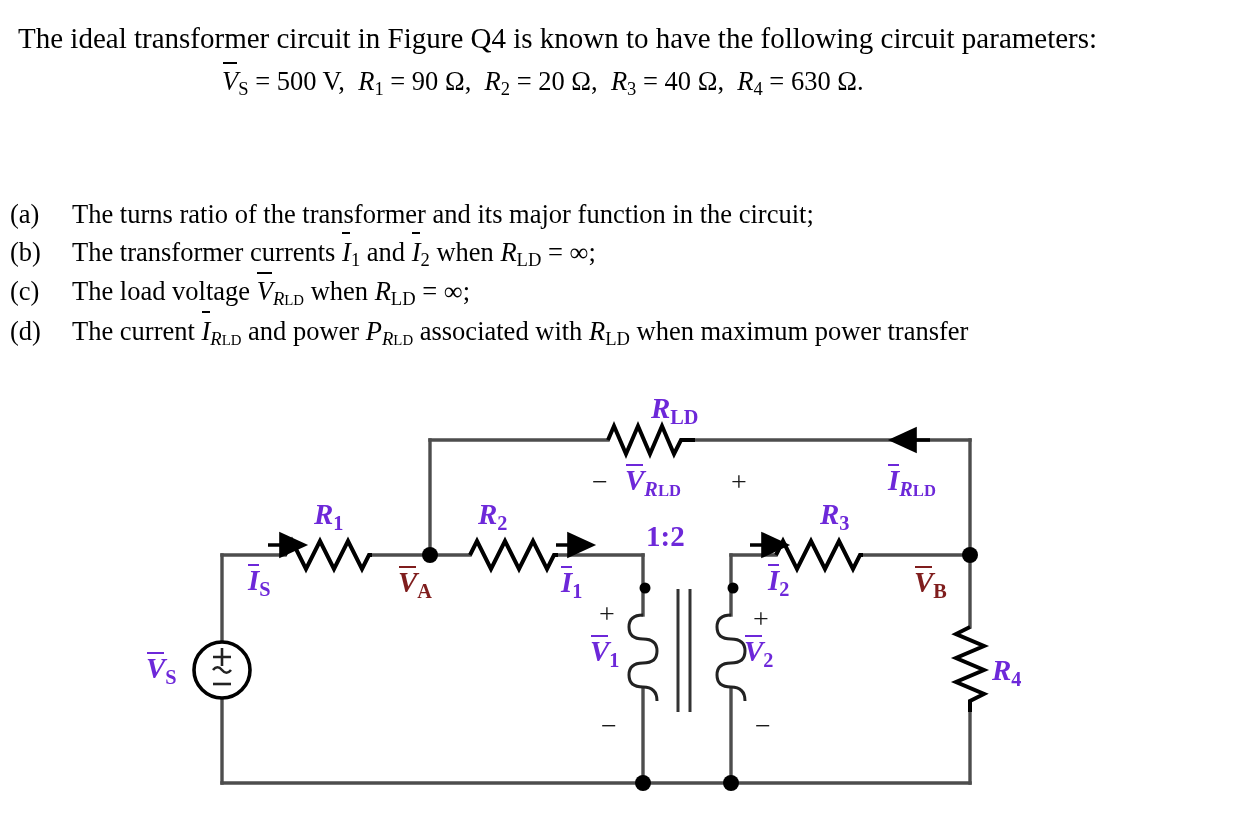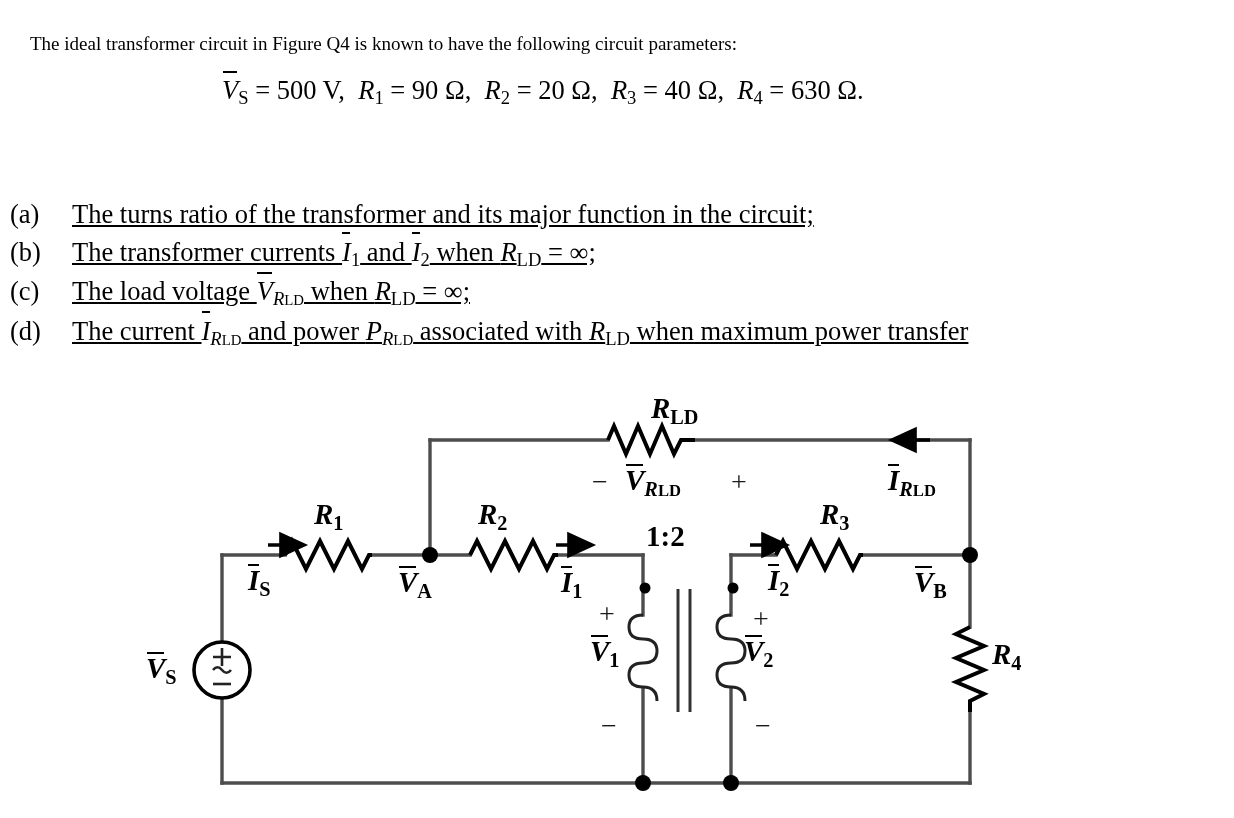--- a/index.html
+++ b/index.html
@@ -22,25 +22,25 @@
   }
 
   
   .prose {
     position: absolute;
     left: 14px;
     top: 16px;
     width: 1200px;
   }
   .para {
-    font-size: 19px;
+    font-size: 29px;
     line-height: 1.30;
     text-align: justify;
     text-justify: inter-word;
-    margin: 16px;
+    margin: 4px;
   }
   .eqline {
     font-size: 26.5px;
     line-height: 1.30;
     margin: 6px 0 2px 0;
     padding-left: 208px;
     white-space: nowrap;
   }
   .determine {
     font-size: 26.5px;
@@ -59,21 +59,20 @@
     font-size: 26.5px;
     line-height: 1.42;
     margin: 0;
   }
   .item .marker {
     width: 62px;
     flex: 0 0 62px;
   }
   .item .body {
     flex: 1 1 auto;
-    text-decoration: underline;
   }
   .item .cont {
     display: block;
     padding-left: 62px;
   }
 
   
   i.v { font-style: italic; }
   .sub {
     font-size: 0.70em;
@@ -106,24 +105,24 @@
     top: 392px;
     width: 1234px;
     height: 426px;
   }
   .lbl {
     position: absolute;
     font-family: "Liberation Serif", "DejaVu Serif", serif;
     font-size: 29px;
     font-weight: bold;
     white-space: nowrap;
-    color: #000000;
+    color: #6d28d9;
     line-height: 1;
   }
-  .lbl.blue { color: #000000; }
+  .lbl.blue { color: #7f1d1d; }
   .sign {
     position: absolute;
     font-size: 28px;
     font-weight: normal;
     font-family: "Liberation Serif", "DejaVu Serif", serif;
     color: #1a1a1a;
     line-height: 1;
   }
 </style>
 </head>
@@ -329,21 +328,21 @@
     </span>
 
     <span class="lbl" style="left:820px; top:108px;">
       <i class="v">R</i><span class="sub">3</span>
     </span>
 
     <span class="lbl blue" style="left:914px; top:176px;text-align:right;">
       <span class="obw"><span class="ob">V</span><span class="sub">B</span></span>
     </span>
 
-    <span class="lbl" style="left:992px; top:248px;">
+    <span class="lbl" style="left:992px; top:264px;">
       <i class="v">R</i><span class="sub">4</span>
     </span>
 
     <span class="lbl" style="left:651px; top:2px;">
       <i class="v">R</i><span class="sub">LD</span>
     </span>
 
     <span class="sign" style="left:592px; top:76px;">−</span>
     <span class="lbl" style="left:625px; top:74px;">
       <span class="obw"><span class="ob">V</span><span class="sub"><i class="v">R</i><span style="font-size:.82em">LD</span></span></span>

